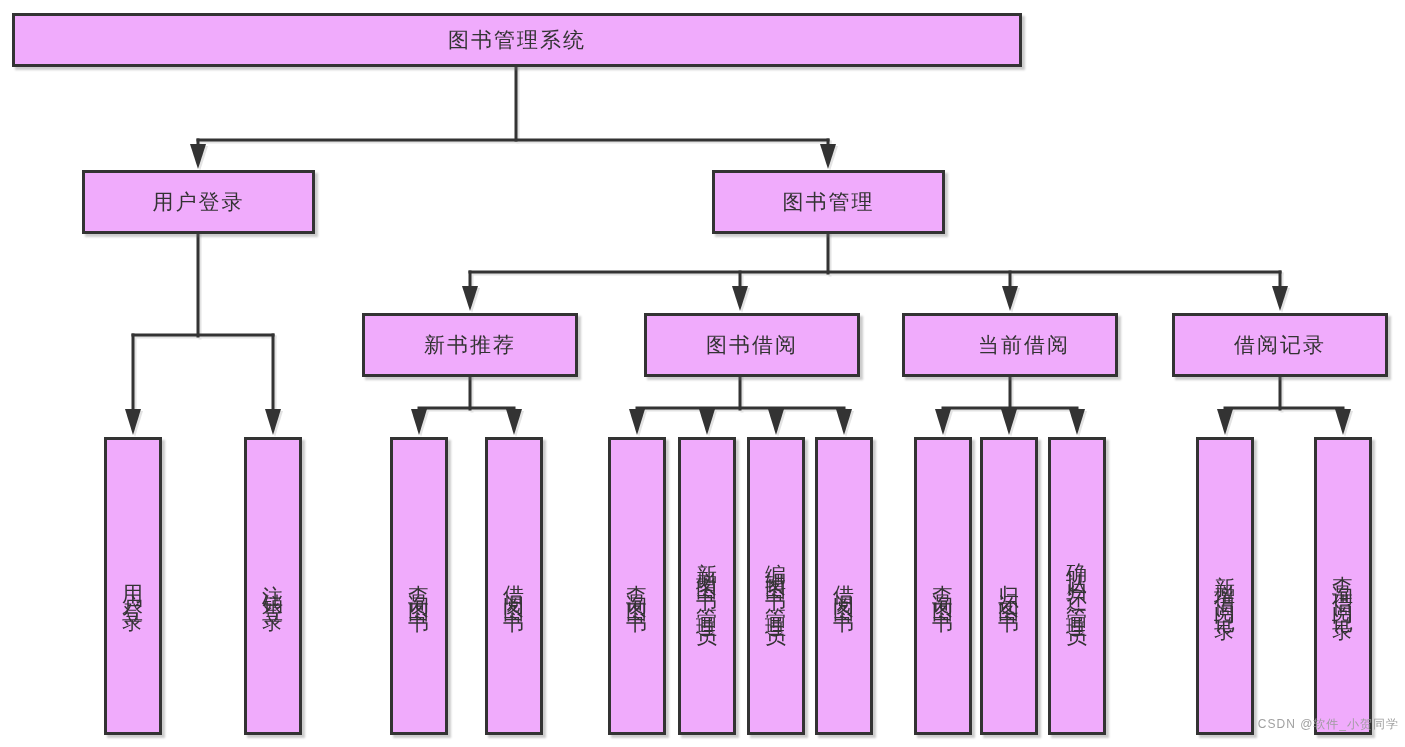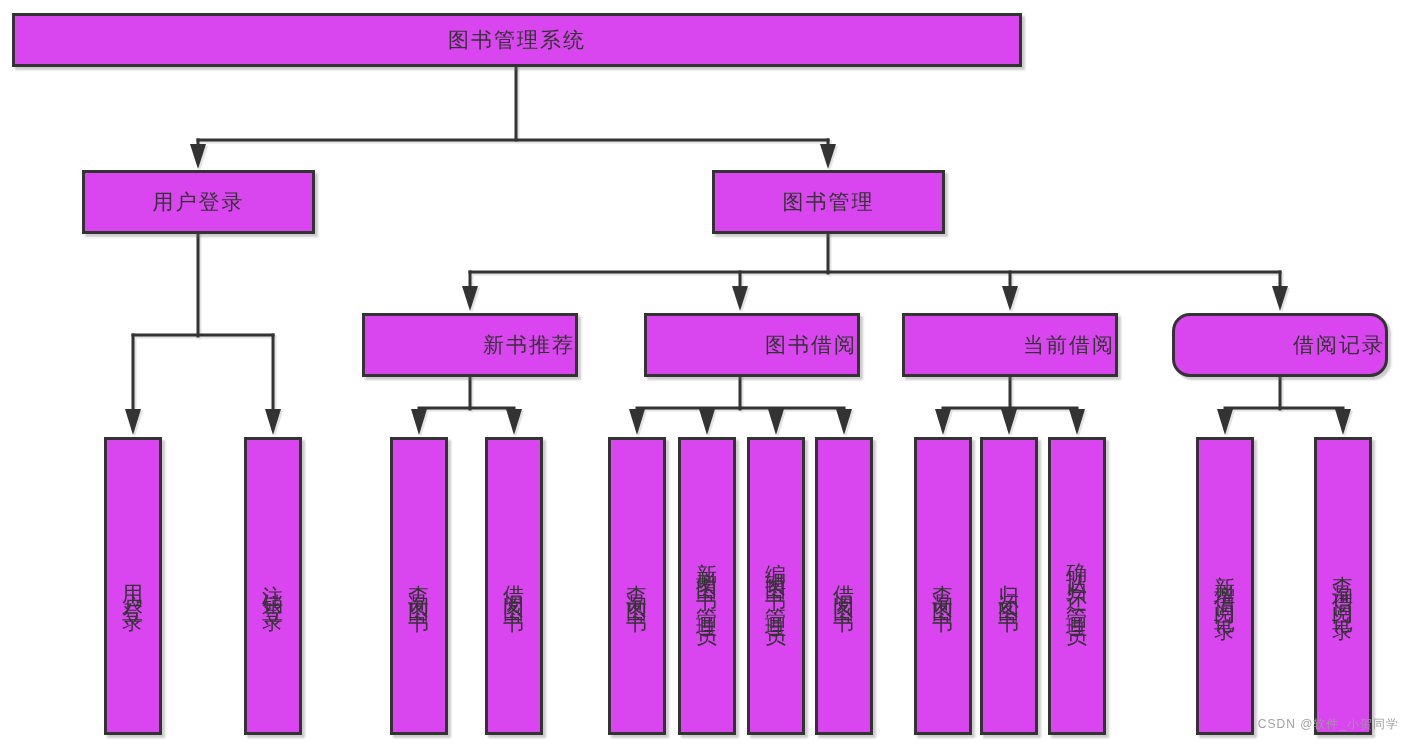--- a/index.html
+++ b/index.html
@@ -16,46 +16,46 @@
   svg.connectors {
     position: absolute;
     left: 0; top: 0;
     width: 1405px; height: 747px;
     filter: drop-shadow(2px 2px 0 rgba(100,100,100,0.18));
   }
 
   .node {
     position: absolute;
     box-sizing: border-box;
-    background: #d946ef;
+    background: #f0abfc;
     border: 3px solid #333333;
     box-shadow: 3px 3px 2px rgba(110,110,110,0.35);
     display: flex;
     align-items: center;
     justify-content: center;
     color: #333333;
     font-size: 21px;
     letter-spacing: 2px;
     white-space: nowrap;
   }
 
   
   .n-root  { left: 12px;  top: 13px;  width: 1010px; height: 54px; }
 
   
   .lvl2 { height: 64px; top: 170px; }
   .n-userlogin { left: 82px;  width: 233px; }
   .n-bookmgmt  { left: 712px; width: 233px; }
 
   
-  .lvl3 { height: 64px; top: 313px; width: 216px; justify-content: flex-end; }
+  .lvl3 { height: 64px; top: 313px; width: 216px; }
   .n-newbook  { left: 362px; }
   .n-borrow   { left: 632px; margin-left: 12px; }
   .n-current  { left: 902px; padding-left: 28px; }
-  .n-records  { left: 1172px; border-radius: 18px; }
+  .n-records  { left: 1172px; }
 
   
   .leaf {
     top: 437px;
     width: 58px;
     height: 298px;
   }
   .leaf .vtext {
     writing-mode: vertical-rl;
     text-orientation: mixed;

